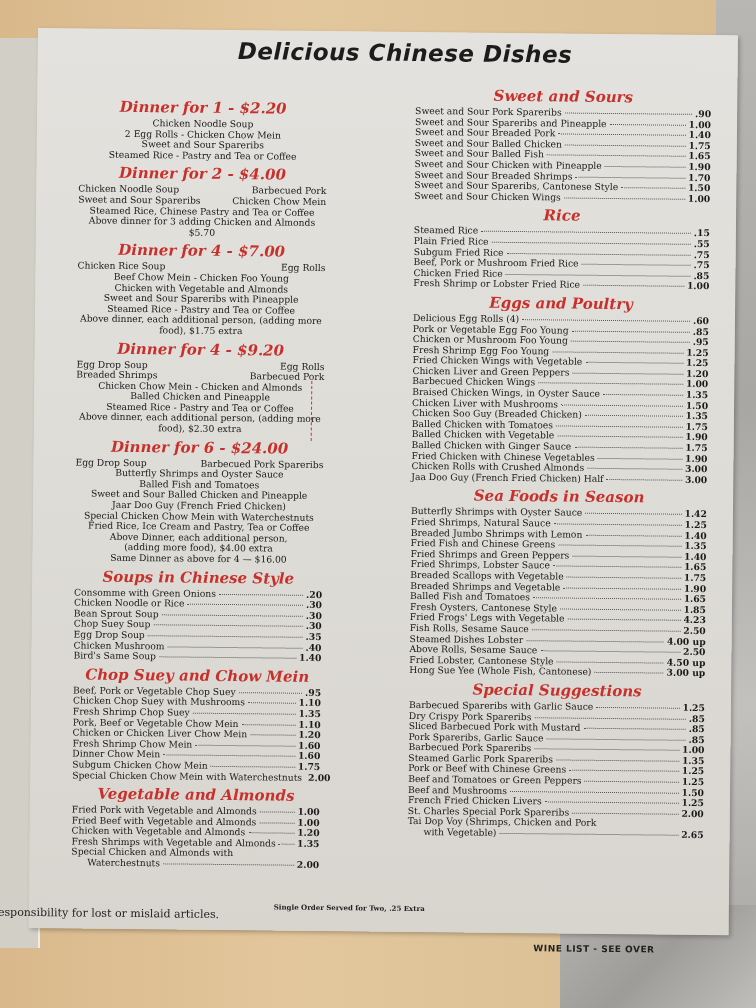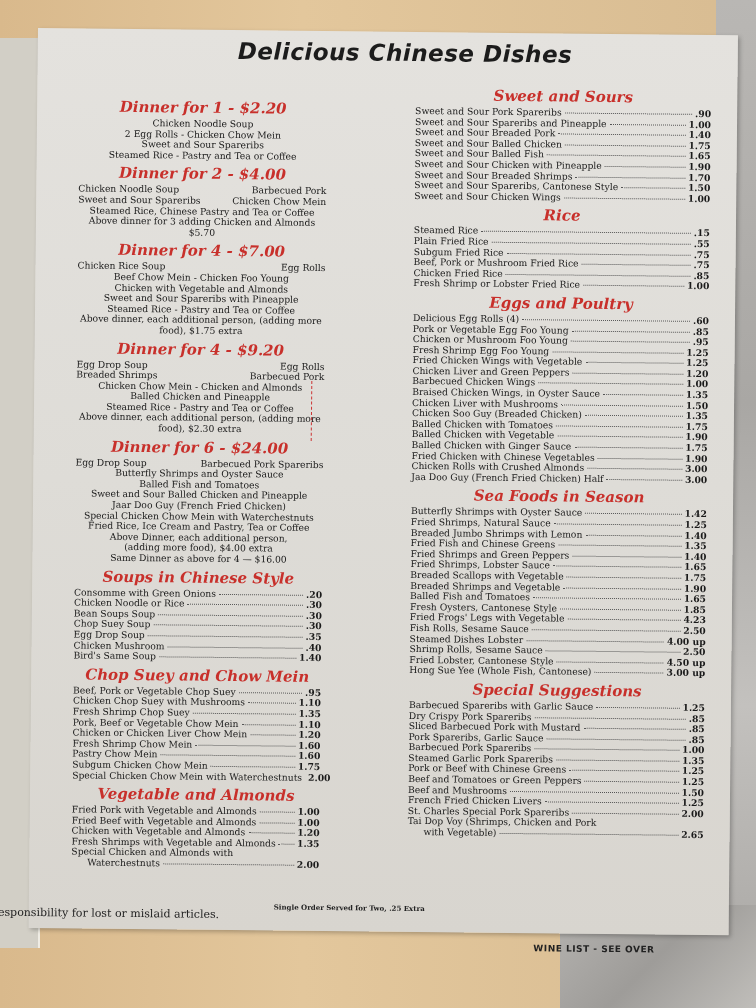--- a/index.html
+++ b/index.html
@@ -134,21 +134,21 @@
           <span class="name">Consomme with Green Onions</span>
           <span class="dots"></span>
           <span class="price">.20</span>
         </div>
         <div class="row">
           <span class="name">Chicken Noodle or Rice</span>
           <span class="dots"></span>
           <span class="price">.30</span>
         </div>
         <div class="row">
-          <span class="name">Bean Soups Soup</span>
+          <span class="name">Bean Sprout Soup</span>
           <span class="dots"></span>
           <span class="price">.30</span>
         </div>
         <div class="row">
           <span class="name">Chop Suey Soup</span>
           <span class="dots"></span>
           <span class="price">.30</span>
         </div>
         <div class="row">
           <span class="name">Egg Drop Soup</span>
@@ -192,21 +192,21 @@
           <span class="name">Chicken or Chicken Liver Chow Mein</span>
           <span class="dots"></span>
           <span class="price">1.20</span>
         </div>
         <div class="row">
           <span class="name">Fresh Shrimp Chow Mein</span>
           <span class="dots"></span>
           <span class="price">1.60</span>
         </div>
         <div class="row">
-          <span class="name">Pastry Chow Mein</span>
+          <span class="name">Dinner Chow Mein</span>
           <span class="dots"></span>
           <span class="price">1.60</span>
         </div>
         <div class="row">
           <span class="name">Subgum Chicken Chow Mein</span>
           <span class="dots"></span>
           <span class="price">1.75</span>
         </div>
         <div class="row">
           <span class="name">Special Chicken Chow Mein with Waterchestnuts</span>
@@ -473,21 +473,21 @@
           <span class="name">Fish Rolls, Sesame Sauce</span>
           <span class="dots"></span>
           <span class="price">2.50</span>
         </div>
         <div class="row">
           <span class="name">Steamed Dishes Lobster</span>
           <span class="dots"></span>
           <span class="price">4.00 up</span>
         </div>
         <div class="row">
-          <span class="name">Shrimp Rolls, Sesame Sauce</span>
+          <span class="name">Above Rolls, Sesame Sauce</span>
           <span class="dots"></span>
           <span class="price">2.50</span>
         </div>
         <div class="row">
           <span class="name">Fried Lobster, Cantonese Style</span>
           <span class="dots"></span>
           <span class="price">4.50 up</span>
         </div>
         <div class="row">
           <span class="name">Hong Sue Yee (Whole Fish, Cantonese)</span>

